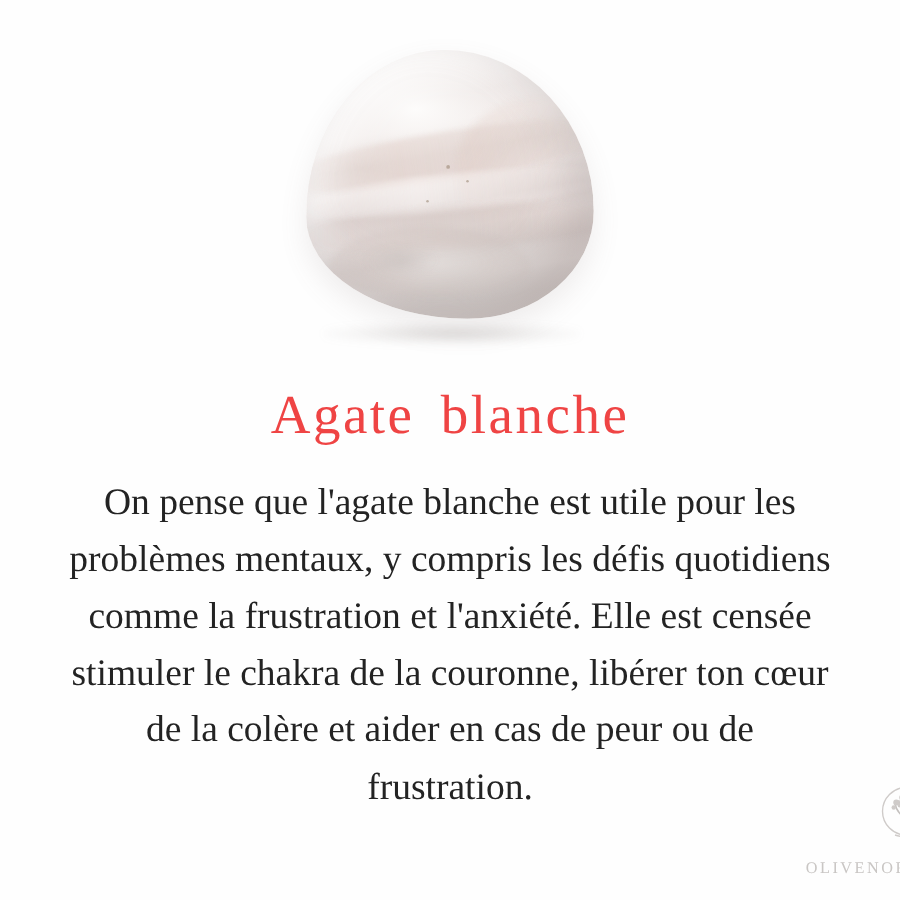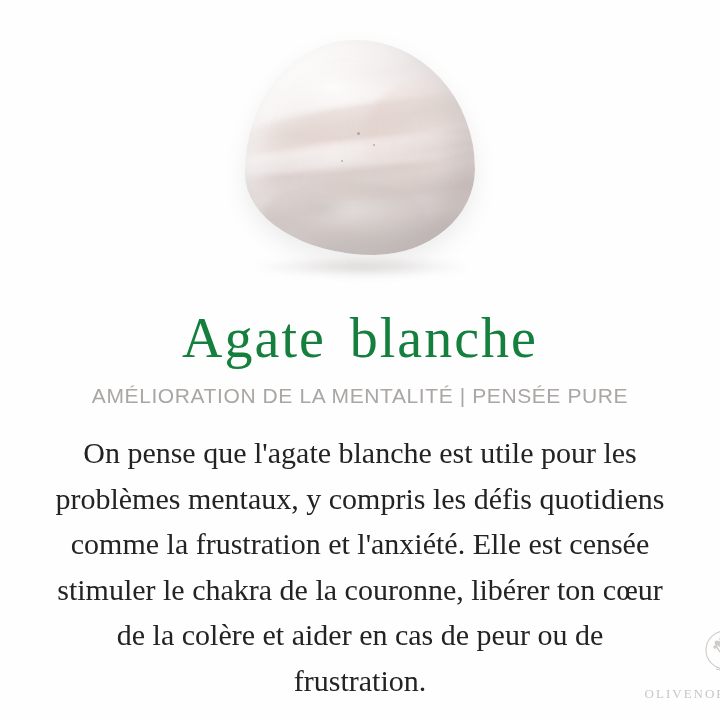--- a/index.html
+++ b/index.html
@@ -126,23 +126,23 @@
     bottom: -6px;
     width: 205px;
     height: 18px;
     background: radial-gradient(ellipse at 50% 50%, rgba(120,110,105,0.22) 0%, rgba(120,110,105,0.06) 55%, rgba(255,255,255,0) 80%);
     filter: blur(3px);
   }
 
   
   .title {
     font-family: "Liberation Serif", serif;
-    font-size: 56px;
+    font-size: 44px;
     letter-spacing: 2px;
-    color: #15803d;
+    color: #ef4444;
     margin: 6px 0 0 0;
     text-align: center;
     font-weight: normal;
     word-spacing: 8px;
   }
   .subtitle {
     font-family: "Liberation Sans", sans-serif;
     font-size: 21px;
     letter-spacing: 0.6px;
     color: #a9a6a4;
@@ -196,21 +196,20 @@
         <div class="band b6"></div>
         <div class="speck" style="left:112px; top:92px;"></div>
         <div class="speck" style="left:128px; top:104px; width:2px; height:2px;"></div>
         <div class="speck" style="left:96px; top:120px; width:2px; height:2px;"></div>
       </div>
     </div>
   </div>
 
   <h1 class="title">Agate  blanche</h1>
 
-  <div class="subtitle">AMÉLIORATION DE LA MENTALITÉ  |  PENSÉE PURE</div>
 
   <p class="description">On pense que l'agate blanche est utile pour les problèmes mentaux, y compris les défis quotidiens comme la frustration et l'anxiété. Elle est censée stimuler le chakra de la couronne, libérer ton cœur de la colère et aider en cas de peur ou de frustration.</p>
 
   <div class="footer">
     <span>
       <svg width="54" height="54" viewBox="0 0 54 54" aria-hidden="true">
         <circle cx="27" cy="24" r="19" fill="none" stroke="#cfcbc9" stroke-width="1.1"></circle>
         <path d="M27 42 L27 26" stroke="#c4c0be" stroke-width="1.6" fill="none"></path>
         <path d="M27 30 C22 27 19 23 18 18 M27 30 C32 27 35 23 36 18" stroke="#c4c0be" stroke-width="1.2" fill="none"></path>
         <path d="M27 26 C24 22 22 19 21 15 M27 26 C30 22 32 19 33 15" stroke="#c9c5c3" stroke-width="1" fill="none"></path>

